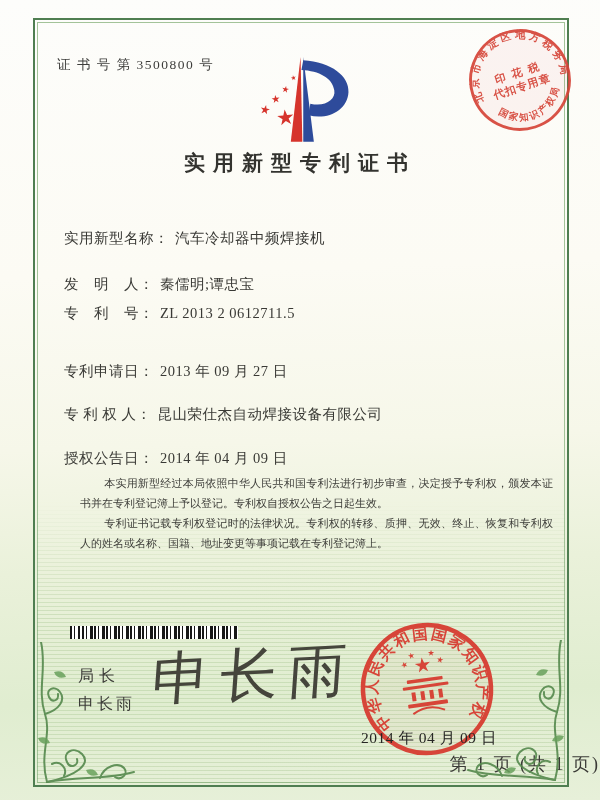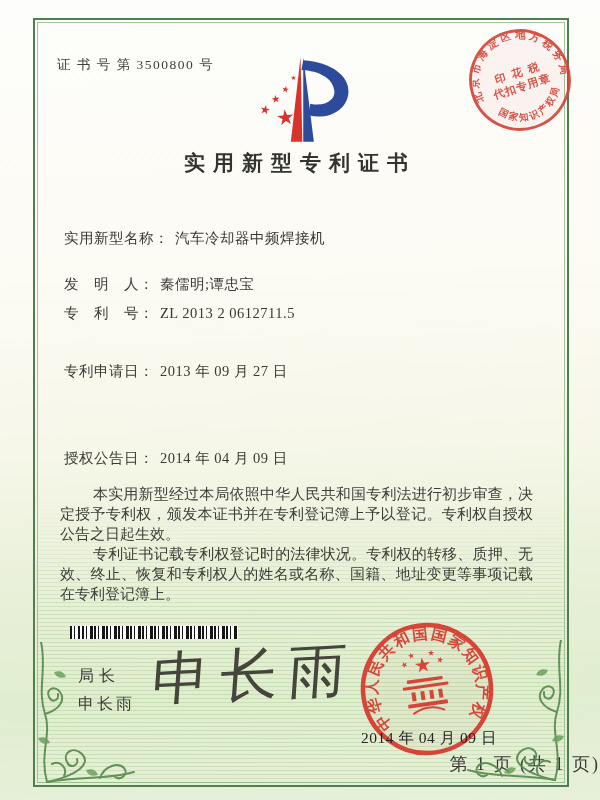--- a/index.html
+++ b/index.html
@@ -18,21 +18,21 @@
     mask-image:linear-gradient(to bottom,transparent 0%,#000 40%);
   }
   .cert-number{left:57px;top:56px;font-size:13.5px;letter-spacing:1.5px;color:#3d3d3b;}
   .logo{left:250px;top:53px;width:110px;height:96px;}
   .tax-stamp{left:463px;top:23px;width:114px;height:114px;transform:rotate(-18deg);opacity:.92;}
   .title{left:0;right:0;top:149px;text-align:center;font-size:21px;font-weight:bold;letter-spacing:8px;color:#33332f;}
   .field{left:64px;font-size:14.5px;letter-spacing:.5px;white-space:nowrap;}
   .field .lbl{color:#3a3a36;}
   .field .val{margin-left:6px;color:#393935;text-align:right;}
   .f1{top:229px}.f2{top:275px}.f3{top:304px}.f4{top:362px}.f5{top:405px}.f6{top:449px}
-  .body-text{left:60px;top:473px;width:473px;font-size:15px;line-height:20px;text-align:justify;color:#3d3d39;margin-top:11px;}
+  .body-text{left:80px;top:473px;width:473px;font-size:11px;line-height:20px;text-align:justify;color:#3d3d39;}
   .body-text p{margin:0;text-indent:2.2em;}
   .barcode{left:70px;top:626px;width:168px;height:13px;
     background:repeating-linear-gradient(90deg,#161616 0 2px,#fff 2px 3.5px,#161616 3.5px 4.5px,#fff 4.5px 7.5px,#161616 7.5px 10.5px,#fff 10.5px 12px);}
   .director-label{left:78px;top:666px;font-size:16px;letter-spacing:5px;color:#3b3b37;}
   .director-name{left:78px;top:694px;font-size:16px;letter-spacing:3px;color:#3b3b37;}
   .signature{left:152px;top:636px;width:220px;font-size:58px;color:#45453c;letter-spacing:10px;
     transform:rotate(-3deg) skewX(-7deg);font-weight:normal;white-space:nowrap;}
   .seal{left:356px;top:618px;width:142px;height:142px;transform:rotate(-8deg);opacity:.93;}
   .seal-date{left:361px;top:728px;font-size:15.5px;letter-spacing:.5px;color:#262624;}
   .footer{left:0;right:0;top:752px;text-align:right;font-size:18px;letter-spacing:2px;color:#3a3a36;}
@@ -93,20 +93,23 @@
     <span class="lbl">实用新型名称：</span><span class="val">汽车冷却器中频焊接机</span>
   </div>
   <div class="abs field f2">
     <span class="lbl">发　明　人：</span><span class="val">秦儒明;谭忠宝</span>
   </div>
   <div class="abs field f3">
     <span class="lbl">专　利　号：</span><span class="val">ZL 2013 2 0612711.5</span>
   </div>
   <div class="abs field f4">
     <span class="lbl">专利申请日：</span><span class="val">2013 年 09 月 27 日</span>
+  </div>
+  <div class="abs field f5">
+    <span class="lbl">专 利 权 人：</span><span class="val">昆山荣仕杰自动焊接设备有限公司</span>
   </div>
   <div class="abs field f6">
     <span class="lbl">授权公告日：</span><span class="val">2014 年 04 月 09 日</span>
   </div>
 
   <div class="abs body-text">
     <p>本实用新型经过本局依照中华人民共和国专利法进行初步审查，决定授予专利权，颁发本证书并在专利登记簿上予以登记。专利权自授权公告之日起生效。</p>
     <p>专利证书记载专利权登记时的法律状况。专利权的转移、质押、无效、终止、恢复和专利权人的姓名或名称、国籍、地址变更等事项记载在专利登记簿上。</p>
   </div>
 

